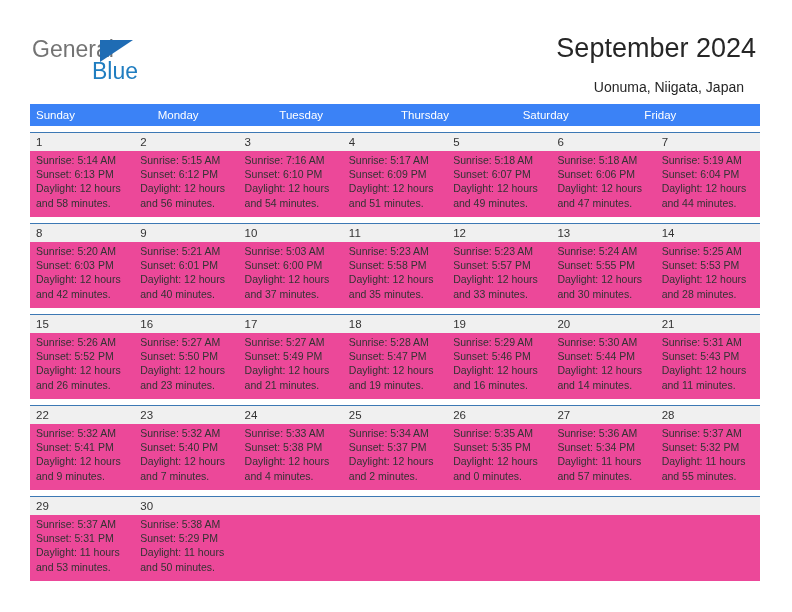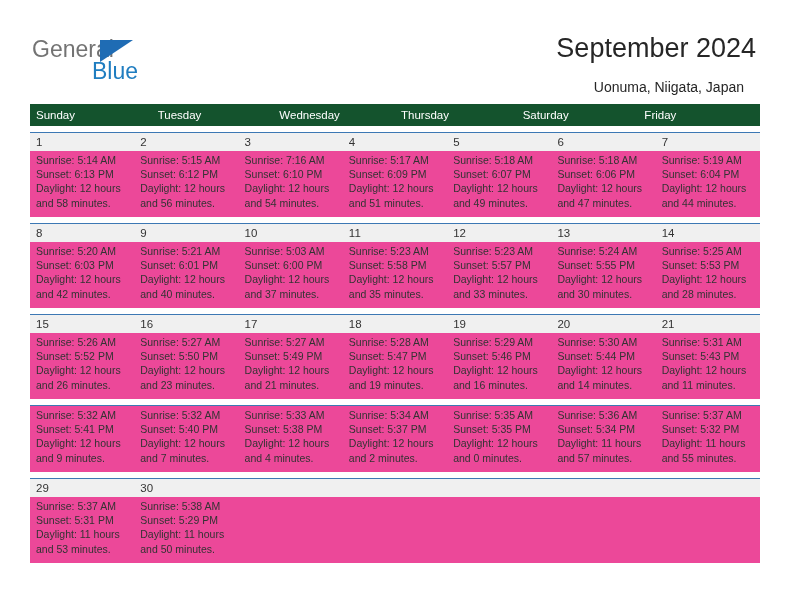--- a/index.html
+++ b/index.html
@@ -86,21 +86,21 @@
   .calendar {
     position: absolute;
     left: 30px;
     top: 104px;
     width: 730px;
   }
   .weekday-row {
     display: flex;
     width: 730px;
     height: 22px;
-    background: #14532d;
+    background: #3b82f6;
   }
   .weekday {
     flex: 1 1 0;
     color: #ffffff;
     font-size: 11.5px;
     line-height: 22px;
     padding-left: 6px;
     box-sizing: border-box;
     white-space: nowrap;
   }
@@ -159,22 +159,22 @@
       <span class="logo-tri"></span>
       <span class="logo-blue">Blue</span>
     </div>
     <div class="title">September 2024</div>
     <div class="subtitle">Uonuma, Niigata, Japan</div>
   </div>
 
   <div class="calendar">
     <div class="weekday-row">
       <div class="weekday">Sunday</div>
+      <div class="weekday">Monday</div>
       <div class="weekday">Tuesday</div>
-      <div class="weekday">Wednesday</div>
       <div class="weekday">Thursday</div>
       <div class="weekday">Saturday</div>
       <div class="weekday">Friday</div>
     </div>
 
     <div class="week">
       <div class="week-numbers">
         <div class="cell-num">1</div>
         <div class="cell-num">2</div>
         <div class="cell-num">3</div>
@@ -335,20 +335,29 @@
         <div class="cell-info">
           <div>Sunrise: 5:31 AM</div>
           <div>Sunset: 5:43 PM</div>
           <div>Daylight: 12 hours</div>
           <div>and 11 minutes.</div>
         </div>
       </div>
     </div>
 
     <div class="week">
+      <div class="week-numbers">
+        <div class="cell-num">22</div>
+        <div class="cell-num">23</div>
+        <div class="cell-num">24</div>
+        <div class="cell-num">25</div>
+        <div class="cell-num">26</div>
+        <div class="cell-num">27</div>
+        <div class="cell-num">28</div>
+      </div>
       <div class="week-body">
         <div class="cell-info">
           <div>Sunrise: 5:32 AM</div>
           <div>Sunset: 5:41 PM</div>
           <div>Daylight: 12 hours</div>
           <div>and 9 minutes.</div>
         </div>
         <div class="cell-info">
           <div>Sunrise: 5:32 AM</div>
           <div>Sunset: 5:40 PM</div>

